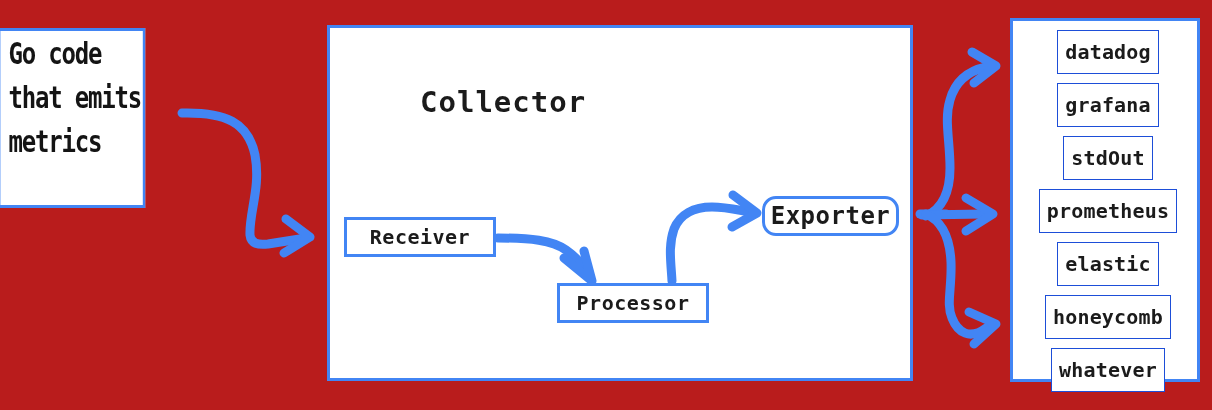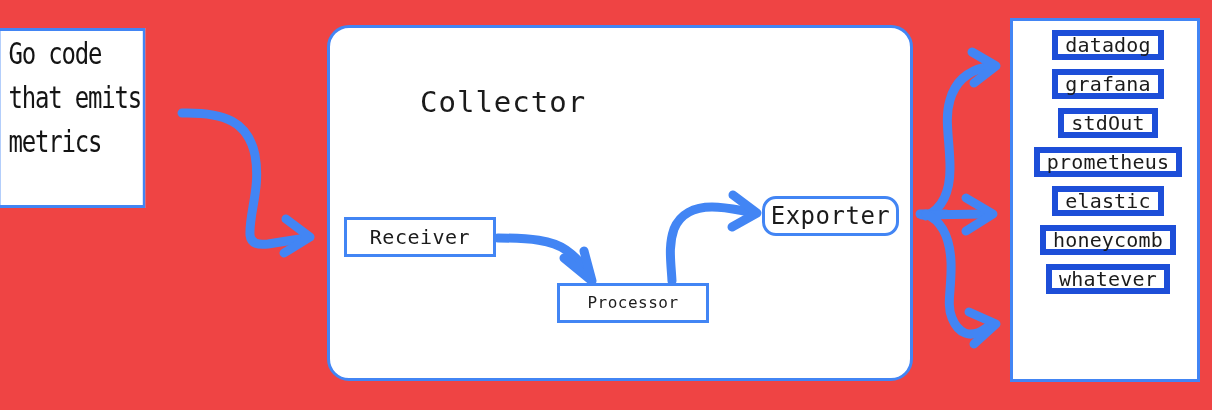--- a/index.html
+++ b/index.html
@@ -8,22 +8,23 @@
     padding: 0;
     background: #ffffff;
   }
   body {
     font-family: "DejaVu Sans Mono", monospace;
   }
   #canvas {
     position: relative;
     width: 1212px;
     height: 410px;
-    background: #ef4444;
+    background: #b91c1c;
     overflow: hidden;
+    font-weight: bold;
   }
 
   
   .box {
     position: absolute;
     box-sizing: border-box;
     background: #ffffff;
     border: 3px solid var(--accent, #4285f4);
     display: flex;
     align-items: center;
@@ -53,21 +54,20 @@
     color: #141414;
   }
 
   
   #collector-box {
     left: 327px;
     top: 25px;
     width: 586px;
     height: 356px;
     display: block;
-    border-radius: 22px;
   }
   #collector-title {
     position: absolute;
     left: 90px;
     top: 60px;
     font-size: 29px;
     color: #1b1b1b;
     letter-spacing: 1px;
   }
 
@@ -78,21 +78,21 @@
     width: 152px;
     height: 40px;
     font-size: 20px;
     letter-spacing: 0.5px;
   }
   #processor-box {
     left: 557px;
     top: 283px;
     width: 152px;
     height: 40px;
-    font-size: 16px;
+    font-size: 20px;
     letter-spacing: 0.5px;
   }
   #exporter-box {
     left: 762px;
     top: 196px;
     width: 137px;
     height: 40px;
     font-size: 24px;
     letter-spacing: 0.5px;
     border-radius: 14px;
@@ -112,22 +112,22 @@
     top: 9px;
     width: 190px;
     display: flex;
     flex-direction: column;
     align-items: center;
   }
   .dest-item {
     position: relative;
     box-sizing: border-box;
     background: #ffffff;
-    border: 6px solid #1d4ed8;
-    height: 30px;
+    border: 1px solid #1d4ed8;
+    height: 44px;
     margin-bottom: 9px;
     padding: 0 7px;
     display: flex;
     align-items: center;
     justify-content: center;
     font-size: 20px;
     color: #1b1b1b;
     white-space: nowrap;
     line-height: 1;
     letter-spacing: 0.2px;

